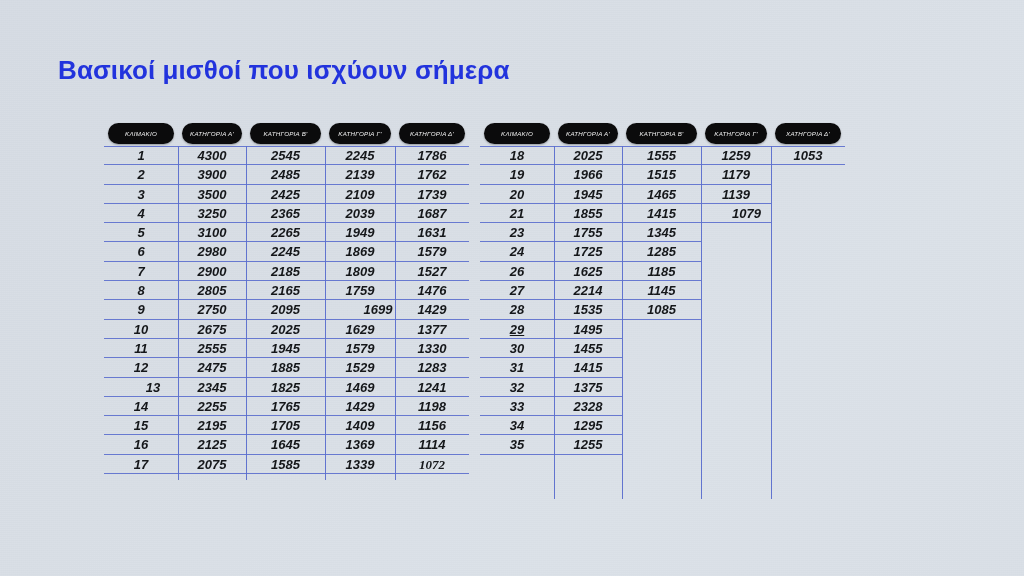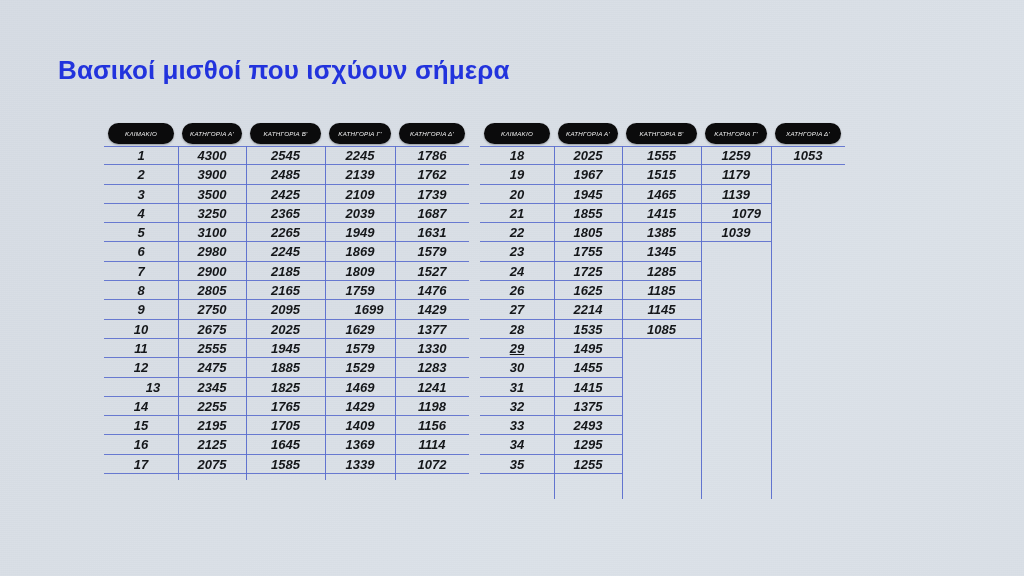--- a/index.html
+++ b/index.html
@@ -176,21 +176,21 @@
           <div class="cell" style="left: 74px; width: 68px;">2805</div>
           <div class="cell" style="left: 142px; width: 79px;">2165</div>
           <div class="cell" style="left: 221px; width: 70px;">1759</div>
           <div class="cell" style="left: 291px; width: 74px;">1476</div>
         </div>
         <div class="row">
           <div class="hline" style="width: 365px;"></div>
           <div class="cell" style="left: 0px; width: 74px;">9</div>
           <div class="cell" style="left: 74px; width: 68px;">2750</div>
           <div class="cell" style="left: 142px; width: 79px;">2095</div>
-          <div class="cell" style="left: 212px; width: 70px; padding-left: 36px;">1699</div>
+          <div class="cell" style="left: 221px; width: 70px; padding-left: 36px;">1699</div>
           <div class="cell" style="left: 291px; width: 74px;">1429</div>
         </div>
         <div class="row">
           <div class="hline" style="width: 365px;"></div>
           <div class="cell" style="left: 0px; width: 74px;">10</div>
           <div class="cell" style="left: 74px; width: 68px;">2675</div>
           <div class="cell" style="left: 142px; width: 79px;">2025</div>
           <div class="cell" style="left: 221px; width: 70px;">1629</div>
           <div class="cell" style="left: 291px; width: 74px;">1377</div>
         </div>
@@ -241,21 +241,21 @@
           <div class="cell" style="left: 142px; width: 79px;">1645</div>
           <div class="cell" style="left: 221px; width: 70px;">1369</div>
           <div class="cell" style="left: 291px; width: 74px;">1114</div>
         </div>
         <div class="row">
           <div class="hline" style="width: 365px;"></div>
           <div class="cell" style="left: 0px; width: 74px;">17</div>
           <div class="cell" style="left: 74px; width: 68px;">2075</div>
           <div class="cell" style="left: 142px; width: 79px;">1585</div>
           <div class="cell" style="left: 221px; width: 70px;">1339</div>
-          <div class="cell" style="left: 291px; width: 74px;">1072</div>
+          <div class="cell" style="left: 291px; width: 74px; font-family: Liberation Serif, serif;">1072</div>
         </div>
         <div class="vline" style="left: 74px; height: 334.1px;"></div>
         <div class="vline" style="left: 142px; height: 334.1px;"></div>
         <div class="vline" style="left: 221px; height: 334.1px;"></div>
         <div class="vline" style="left: 291px; height: 334.1px;"></div>
       </div>
   </div>
 
   <div class="table-block" id="table-right">
     <div class="head-row">
@@ -271,21 +271,21 @@
           <div class="hline" style="width: 365px;"></div>
           <div class="cell" style="left: 0px; width: 74px;">18</div>
           <div class="cell" style="left: 74px; width: 68px;">2025</div>
           <div class="cell" style="left: 142px; width: 79px;">1555</div>
           <div class="cell" style="left: 221px; width: 70px;">1259</div>
           <div class="cell" style="left: 291px; width: 74px;">1053</div>
         </div>
         <div class="row">
           <div class="hline" style="width: 291px;"></div>
           <div class="cell" style="left: 0px; width: 74px;">19</div>
-          <div class="cell" style="left: 74px; width: 68px;">1967</div>
+          <div class="cell" style="left: 74px; width: 68px;">1966</div>
           <div class="cell" style="left: 142px; width: 79px;">1515</div>
           <div class="cell" style="left: 221px; width: 70px;">1179</div>
           <div class="cell" style="left: 291px; width: 74px;"></div>
         </div>
         <div class="row">
           <div class="hline" style="width: 291px;"></div>
           <div class="cell" style="left: 0px; width: 74px;">20</div>
           <div class="cell" style="left: 74px; width: 68px;">1945</div>
           <div class="cell" style="left: 142px; width: 79px;">1465</div>
           <div class="cell" style="left: 221px; width: 70px;">1139</div>
@@ -293,28 +293,20 @@
         </div>
         <div class="row">
           <div class="hline" style="width: 291px;"></div>
           <div class="cell" style="left: 0px; width: 74px;">21</div>
           <div class="cell" style="left: 74px; width: 68px;">1855</div>
           <div class="cell" style="left: 142px; width: 79px;">1415</div>
           <div class="cell" style="left: 221px; width: 70px; padding-left: 21px;">1079</div>
           <div class="cell" style="left: 291px; width: 74px;"></div>
         </div>
         <div class="row">
-          <div class="hline" style="width: 291px;"></div>
-          <div class="cell" style="left: 0px; width: 74px;">22</div>
-          <div class="cell" style="left: 74px; width: 68px;">1805</div>
-          <div class="cell" style="left: 142px; width: 79px;">1385</div>
-          <div class="cell" style="left: 221px; width: 70px;">1039</div>
-          <div class="cell" style="left: 291px; width: 74px;"></div>
-        </div>
-        <div class="row">
           <div class="hline" style="width: 221px;"></div>
           <div class="cell" style="left: 0px; width: 74px;">23</div>
           <div class="cell" style="left: 74px; width: 68px;">1755</div>
           <div class="cell" style="left: 142px; width: 79px;">1345</div>
           <div class="cell" style="left: 221px; width: 70px;"></div>
           <div class="cell" style="left: 291px; width: 74px;"></div>
         </div>
         <div class="row">
           <div class="hline" style="width: 221px;"></div>
           <div class="cell" style="left: 0px; width: 74px;">24</div>
@@ -375,21 +367,21 @@
           <div class="hline" style="width: 142px;"></div>
           <div class="cell" style="left: 0px; width: 74px;">32</div>
           <div class="cell" style="left: 74px; width: 68px;">1375</div>
           <div class="cell" style="left: 142px; width: 79px;"></div>
           <div class="cell" style="left: 221px; width: 70px;"></div>
           <div class="cell" style="left: 291px; width: 74px;"></div>
         </div>
         <div class="row">
           <div class="hline" style="width: 142px;"></div>
           <div class="cell" style="left: 0px; width: 74px;">33</div>
-          <div class="cell" style="left: 74px; width: 68px;">2493</div>
+          <div class="cell" style="left: 74px; width: 68px;">2328</div>
           <div class="cell" style="left: 142px; width: 79px;"></div>
           <div class="cell" style="left: 221px; width: 70px;"></div>
           <div class="cell" style="left: 291px; width: 74px;"></div>
         </div>
         <div class="row">
           <div class="hline" style="width: 142px;"></div>
           <div class="cell" style="left: 0px; width: 74px;">34</div>
           <div class="cell" style="left: 74px; width: 68px;">1295</div>
           <div class="cell" style="left: 142px; width: 79px;"></div>
           <div class="cell" style="left: 221px; width: 70px;"></div>

